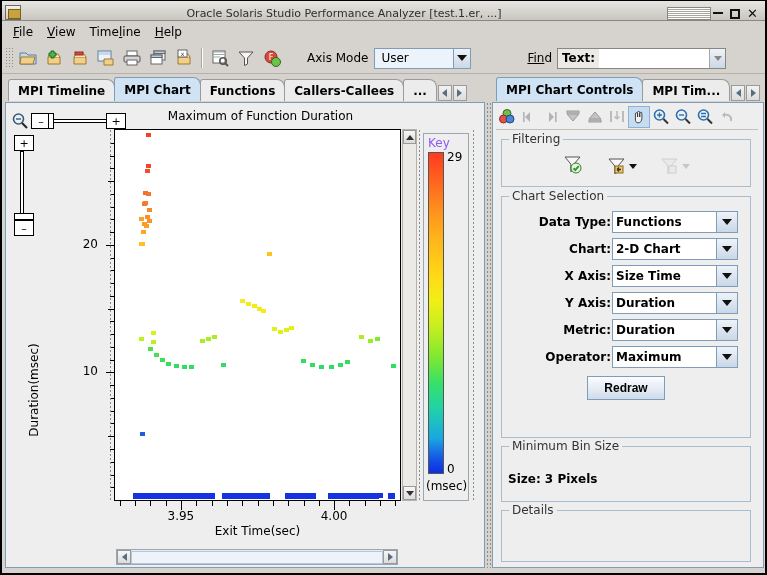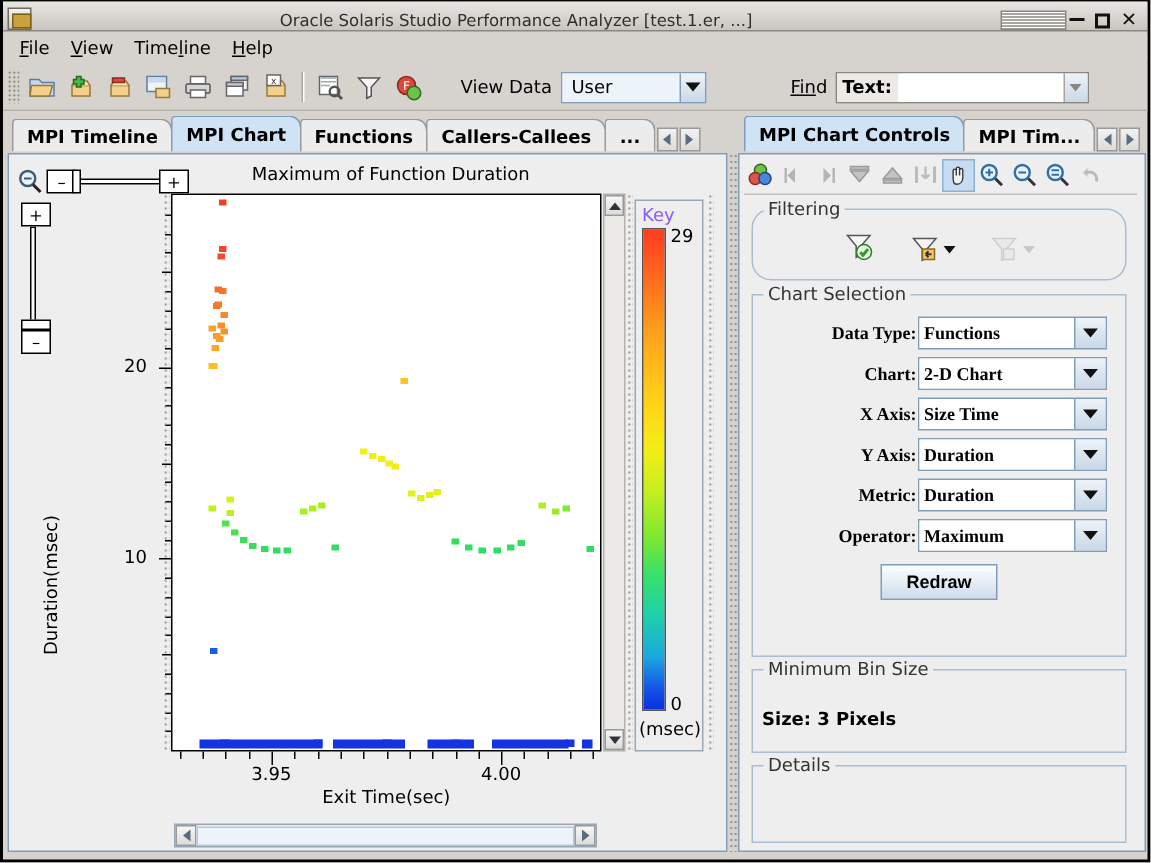--- a/index.html
+++ b/index.html
@@ -337,21 +337,21 @@
       </svg>
     </div>
     <div class="ticon">
       <svg width="20" height="20" viewBox="0 0 20 20">
         <circle cx="9" cy="9" r="6" fill="#d94a3c" stroke="#8d2a20"></circle>
         <text x="9" y="12" font-size="8" text-anchor="middle" fill="#fff" font-family="DejaVu Sans">F</text>
         <circle cx="14" cy="14" r="4.5" fill="#6dc24a" stroke="#2f6b1f"></circle>
       </svg>
     </div>
 
-    <div class="vm-label">View Data</div>
+    <div class="vm-label">Axis Mode</div>
     <div class="combo">
       <div class="cval">User</div>
       <div class="carrow">
           <div class="arrow-dn"></div>
         </div>
     </div>
 
     <div class="find-label"><u>Fin</u>d</div>
     <div class="find-box">
       <div class="ftext">Text:</div>
@@ -647,21 +647,21 @@
         </svg>
       </div>
       <div class="cticon">
         <svg width="20" height="20" viewBox="0 0 20 20">
           <path d="M14 14c1-5-3-7-7-6" fill="none" stroke="#bbb" stroke-width="2"></path>
           <path d="M8 5L5 8l3 3z" fill="#bbb"></path>
         </svg>
       </div>
     </div>
 
-    <div class="group" style="left:8px; top:36px; width:250px; height:48px;border-radius:13px;">
+    <div class="group" style="left:8px; top:36px; width:250px; height:48px;">
       <div class="glabel">Filtering</div>
       <div style="display:flex;justify-content:center;align-items:center;height:100%;gap:22px;padding-top:6px;">
         <div>
           <svg width="22" height="22" viewBox="0 0 22 22">
             <path d="M3 4h15l-6 7v6l-3.2 1.6V11z" fill="#f7f7f7" stroke="#555"></path>
             <circle cx="14" cy="15" r="5" fill="#e8f6e4" stroke="#2f7f2a"></circle>
             <path d="M11.5 15.2l1.8 1.9 3.4-4" fill="none" stroke="#2f9b2a" stroke-width="2"></path>
           </svg>
         </div>
         <div style="display:flex;align-items:center;">
@@ -677,21 +677,21 @@
             <path d="M3 4h15l-6 7v6l-3.2 1.6V11z" fill="#e3e3e3" stroke="#aaa"></path>
             <rect x="10" y="11" width="7" height="7" fill="#e3e3e3" stroke="#aaa"></rect>
           </svg>
           <div style="width:0;height:0;border-left:4px solid transparent;border-right:4px solid transparent;border-top:5px solid #999;margin-left:1px;"></div>
         </div>
       </div>
     </div>
 
     <div class="group" style="left:8px; top:93px; width:250px; height:242px;">
       <div class="glabel">Chart Selection</div>
-      <div style="padding:14px 12px 0 10px;font-family:Liberation Serif, serif;" id="selection-rows">
+      <div style="padding:14px 12px 0 10px;" id="selection-rows">
           <div class="frow">
             <div class="flbl">Data Type:</div>
             <div class="selbox">
               <div class="sv">Functions</div>
               <div class="sa">
                 <div class="arrow-dn"></div>
               </div>
             </div>
           </div>
           <div class="frow">

